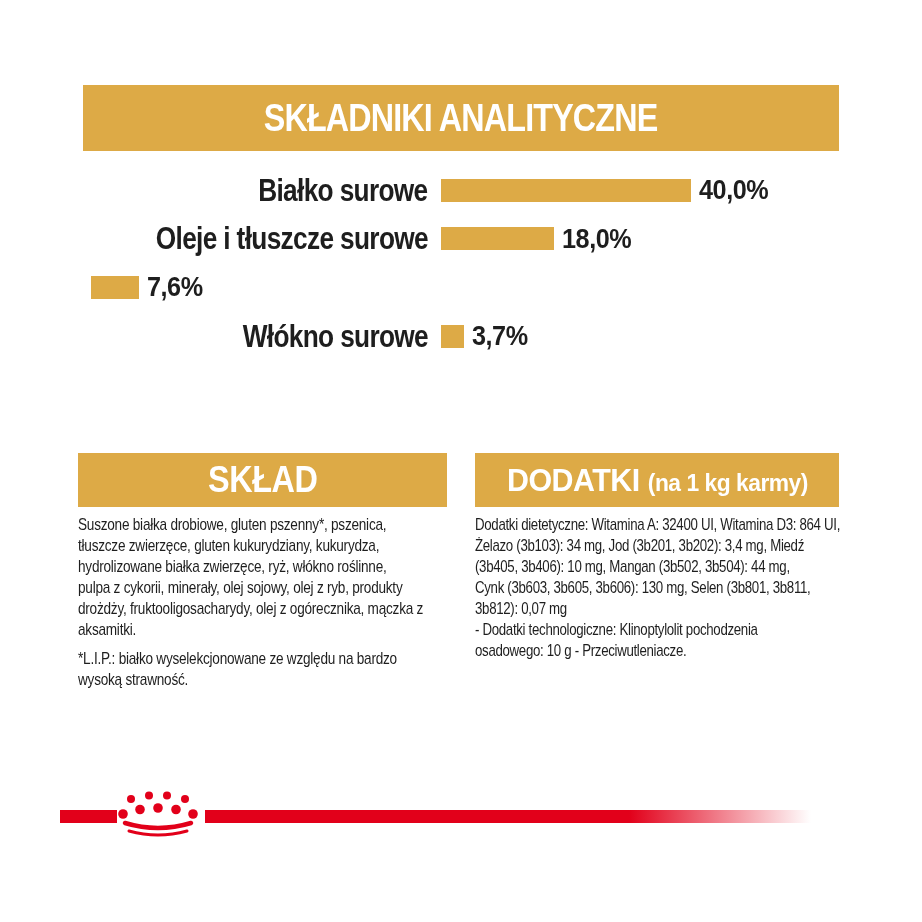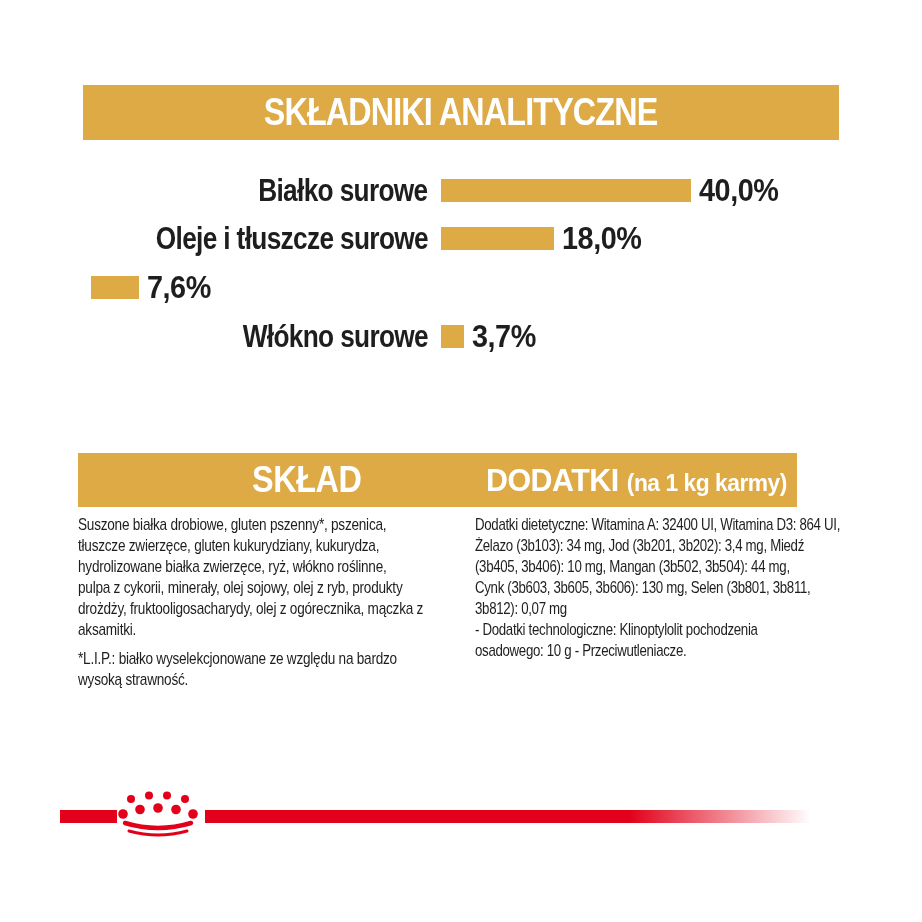--- a/index.html
+++ b/index.html
@@ -2,35 +2,35 @@
 <html><head>
 <meta charset="utf-8">
 <style>
   html,body{margin:0;padding:0;background:#fff;}
   .page{position:relative;width:922px;height:922px;background:#fff;overflow:hidden;
         font-family:"Liberation Sans","DejaVu Sans",sans-serif;color:#1e1e1e;}
 
   
   .banner{position:absolute;display:flex;align-items:center;justify-content:center;}
   .banner-inner{display:inline-block;color:#fff;font-weight:bold;white-space:nowrap;}
-  .main-banner{left:83px;top:85px;width:756px;height:55px;}
+  .main-banner{left:83px;top:85px;width:756px;height:66px;}
   .main-banner .banner-inner{font-size:38px;letter-spacing:-1px;transform:scaleX(.85);transform-origin:center center;}
   .sklad-banner{left:78px;top:453px;width:369px;height:54px;}
   .sklad-banner .banner-inner{font-size:36px;letter-spacing:-.5px;transform:scaleX(.9);transform-origin:center center;}
-  .dodatki-banner{left:475px;top:453px;width:322px;height:54px;}
+  .dodatki-banner{left:475px;top:453px;width:364px;height:54px;}
   .dodatki-banner .banner-inner{font-size:32px;letter-spacing:-.5px;transform:scaleX(.95);transform-origin:center center;}
   .dodatki-banner .suffix{font-size:24px;font-weight:bold;}
 
   
   .chart{position:absolute;left:78px;top:166px;width:800px;}
   .chart-row{display:flex;align-items:center;height:48.6px;}
   .chart-label{flex:0 0 350px;width:350px;text-align:right;font-weight:bold;font-size:32px;white-space:nowrap;}
   .chart-label > span{display:inline-block;letter-spacing:-.8px;transform:scaleX(.82);transform-origin:right center;}
   .chart-bar{height:23px;margin-left:13px;flex:0 0 auto;}
-  .chart-value{margin-left:8px;font-weight:bold;font-size:32px;white-space:nowrap;}
+  .chart-value{margin-left:8px;font-weight:bold;font-size:28px;white-space:nowrap;}
   .chart-value > span{display:inline-block;letter-spacing:-.5px;transform:scaleX(.9);transform-origin:left center;}
 
   
   .body-block{position:absolute;font-size:17px;line-height:21px;letter-spacing:-.3px;}
   .body-block p{margin:0;white-space:pre-line;}
   .body-block p + p{margin-top:8px;}
   .sklad-body{left:78px;top:514px;width:560px;transform:scaleX(.8);transform-origin:left top;}
   .dodatki-body{left:475px;top:514px;width:600px;letter-spacing:-.4px;transform:scaleX(.78);transform-origin:left top;}
 
   
@@ -62,21 +62,21 @@
       <div class="chart-bar" style="width: 47.5px; background: rgb(221, 170, 70);"></div>
       <div class="chart-value"><span>7,6%</span></div>
     </div>
     <div class="chart-row">
       <div class="chart-label"><span>Włókno surowe</span></div>
       <div class="chart-bar" style="width: 23.1px; background: rgb(221, 170, 70);"></div>
       <div class="chart-value"><span>3,7%</span></div>
     </div>
   </div>
 
-  <div class="banner sklad-banner" style="background:#DDAA46;padding-left:44px;">
+  <div class="banner sklad-banner" style="background:#DDAA46;">
     <span class="banner-inner">SKŁAD</span>
   </div>
   <div class="body-block sklad-body">
     <p>Suszone białka drobiowe, gluten pszenny*, pszenica,
 tłuszcze zwierzęce, gluten kukurydziany, kukurydza,
 hydrolizowane białka zwierzęce, ryż, włókno roślinne,
 pulpa z cykorii, minerały, olej sojowy, olej z ryb, produkty
 drożdży, fruktooligosacharydy, olej z ogórecznika, mączka z
 aksamitki.</p>
     <p>*L.I.P.: białko wyselekcjonowane ze względu na bardzo

